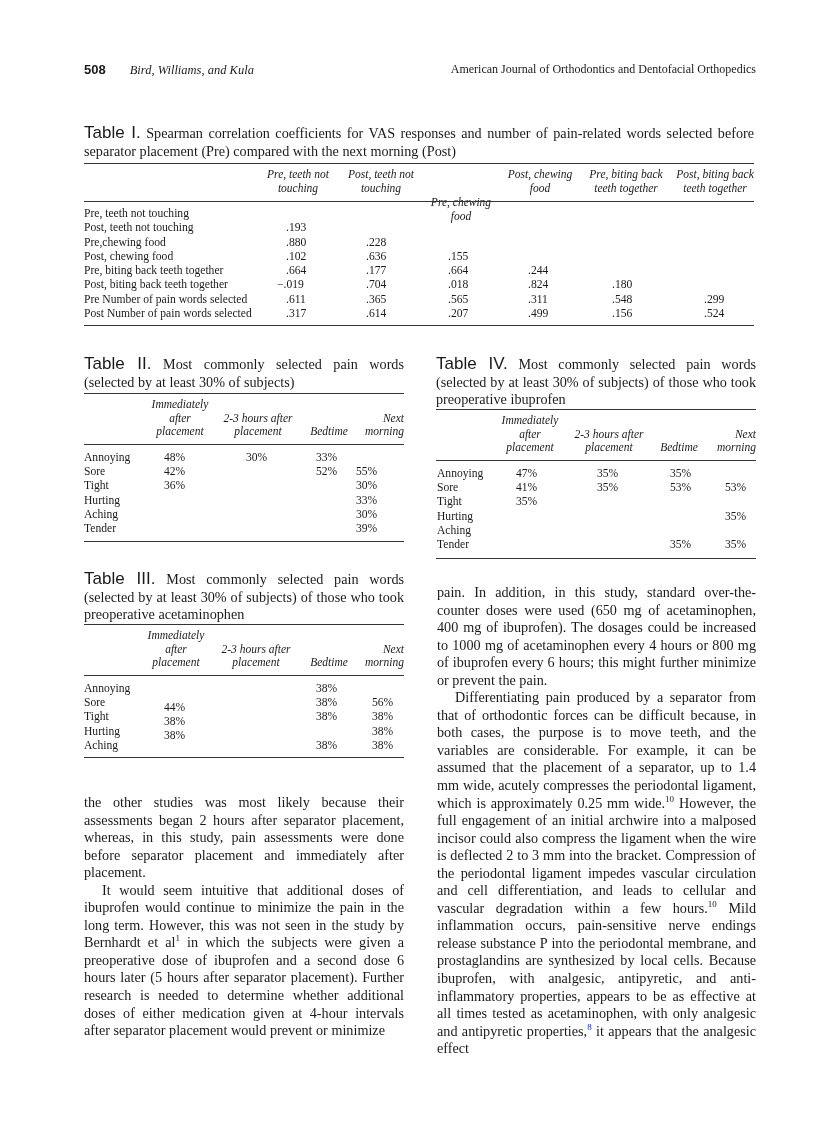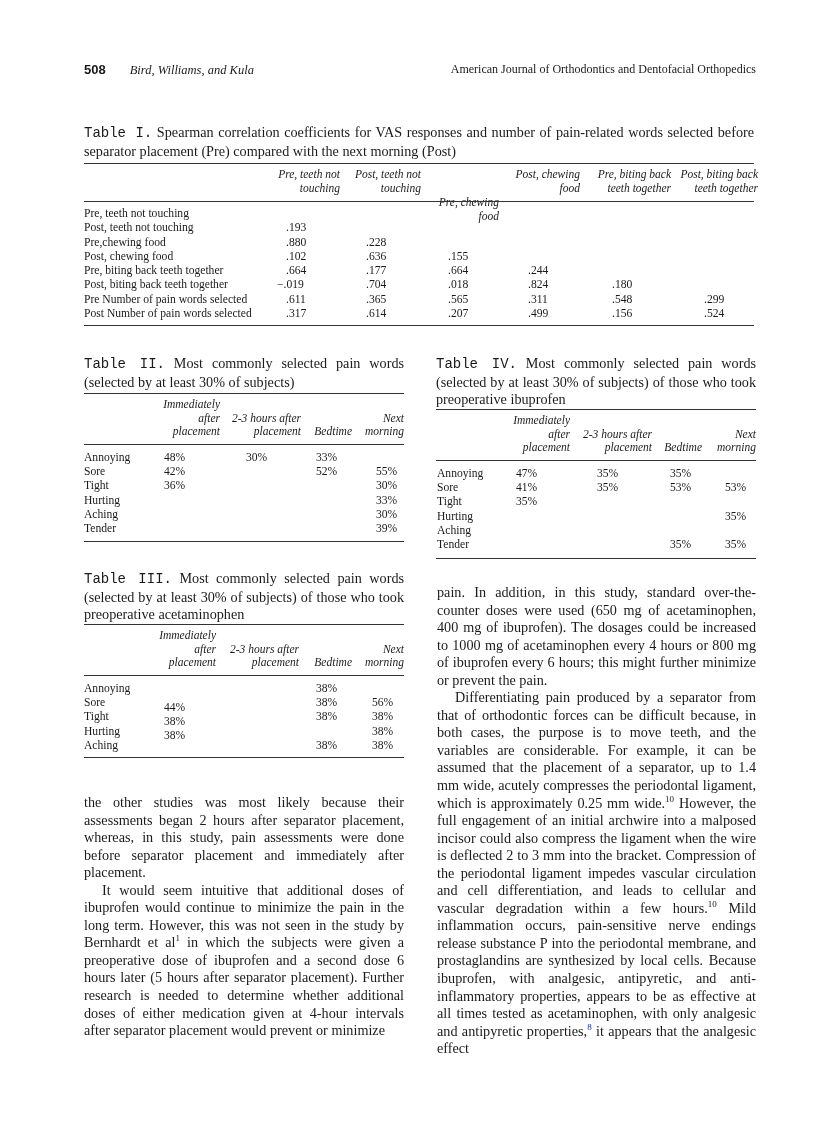--- a/index.html
+++ b/index.html
@@ -7,24 +7,24 @@
          font-family: "Liberation Serif", serif; color: #1a1a1a; }
   .abs { position: absolute; }
 
   
   .hdr-left { left: 84px; top: 62px; font-size: 12.5px; }
   .hdr-left .pnum { font-family: "Liberation Sans", sans-serif; font-weight: bold; font-size: 13px; margin-right: 24px; }
   .hdr-left .auth { font-style: italic; font-size: 12.5px; }
   .hdr-right { right: 82px; top: 62px; text-align: right; font-size: 12px; line-height: 15px; }
 
   .caption { font-size: 14.2px; line-height: 17.5px; text-align: justify; }
-  .caption .tlabel { font-family: Liberation Mono, monospace; font-size: 14px; }
+  .caption .tlabel { font-family: Liberation Sans, sans-serif; font-size: 17px; }
   .rule { position: absolute; height: 0; border-top: 1.6px solid #333; }
 
-  .th { font-style: italic; font-size: 11.5px; line-height: 13.5px; text-align: right; }
+  .th { font-style: italic; font-size: 11.5px; line-height: 13.5px; text-align: center; }
   .cell { font-size: 11.6px; line-height: 14.2px; white-space: nowrap; }
 
   
   .t1-rowlabels { left: 84px; top: 207px; }
   .t1-rowlabels div { height: 14.3px; }
   .t1-col { top: 207px; }
   .t1-col div { height: 14.3px; }
 
   
   .st-row div { height: 14.2px; }
@@ -199,21 +199,21 @@
   <div></div>
 </div>
 <div class="abs cell st-row" style="left:316px; top:451px;">
   <div>33%</div>
   <div>52%</div>
   <div></div>
   <div></div>
   <div></div>
   <div></div>
 </div>
-<div class="abs cell st-row" style="left:376px; top:451px;">
+<div class="abs cell st-row" style="left:356px; top:451px;">
   <div></div>
   <div>55%</div>
   <div>30%</div>
   <div>33%</div>
   <div>30%</div>
   <div>39%</div>
 </div>
 <div class="rule" style="left:84px; top:541px; width:320px;"></div>
 
 <div class="abs caption" style="left:84px; top:570px; width:320px;">

